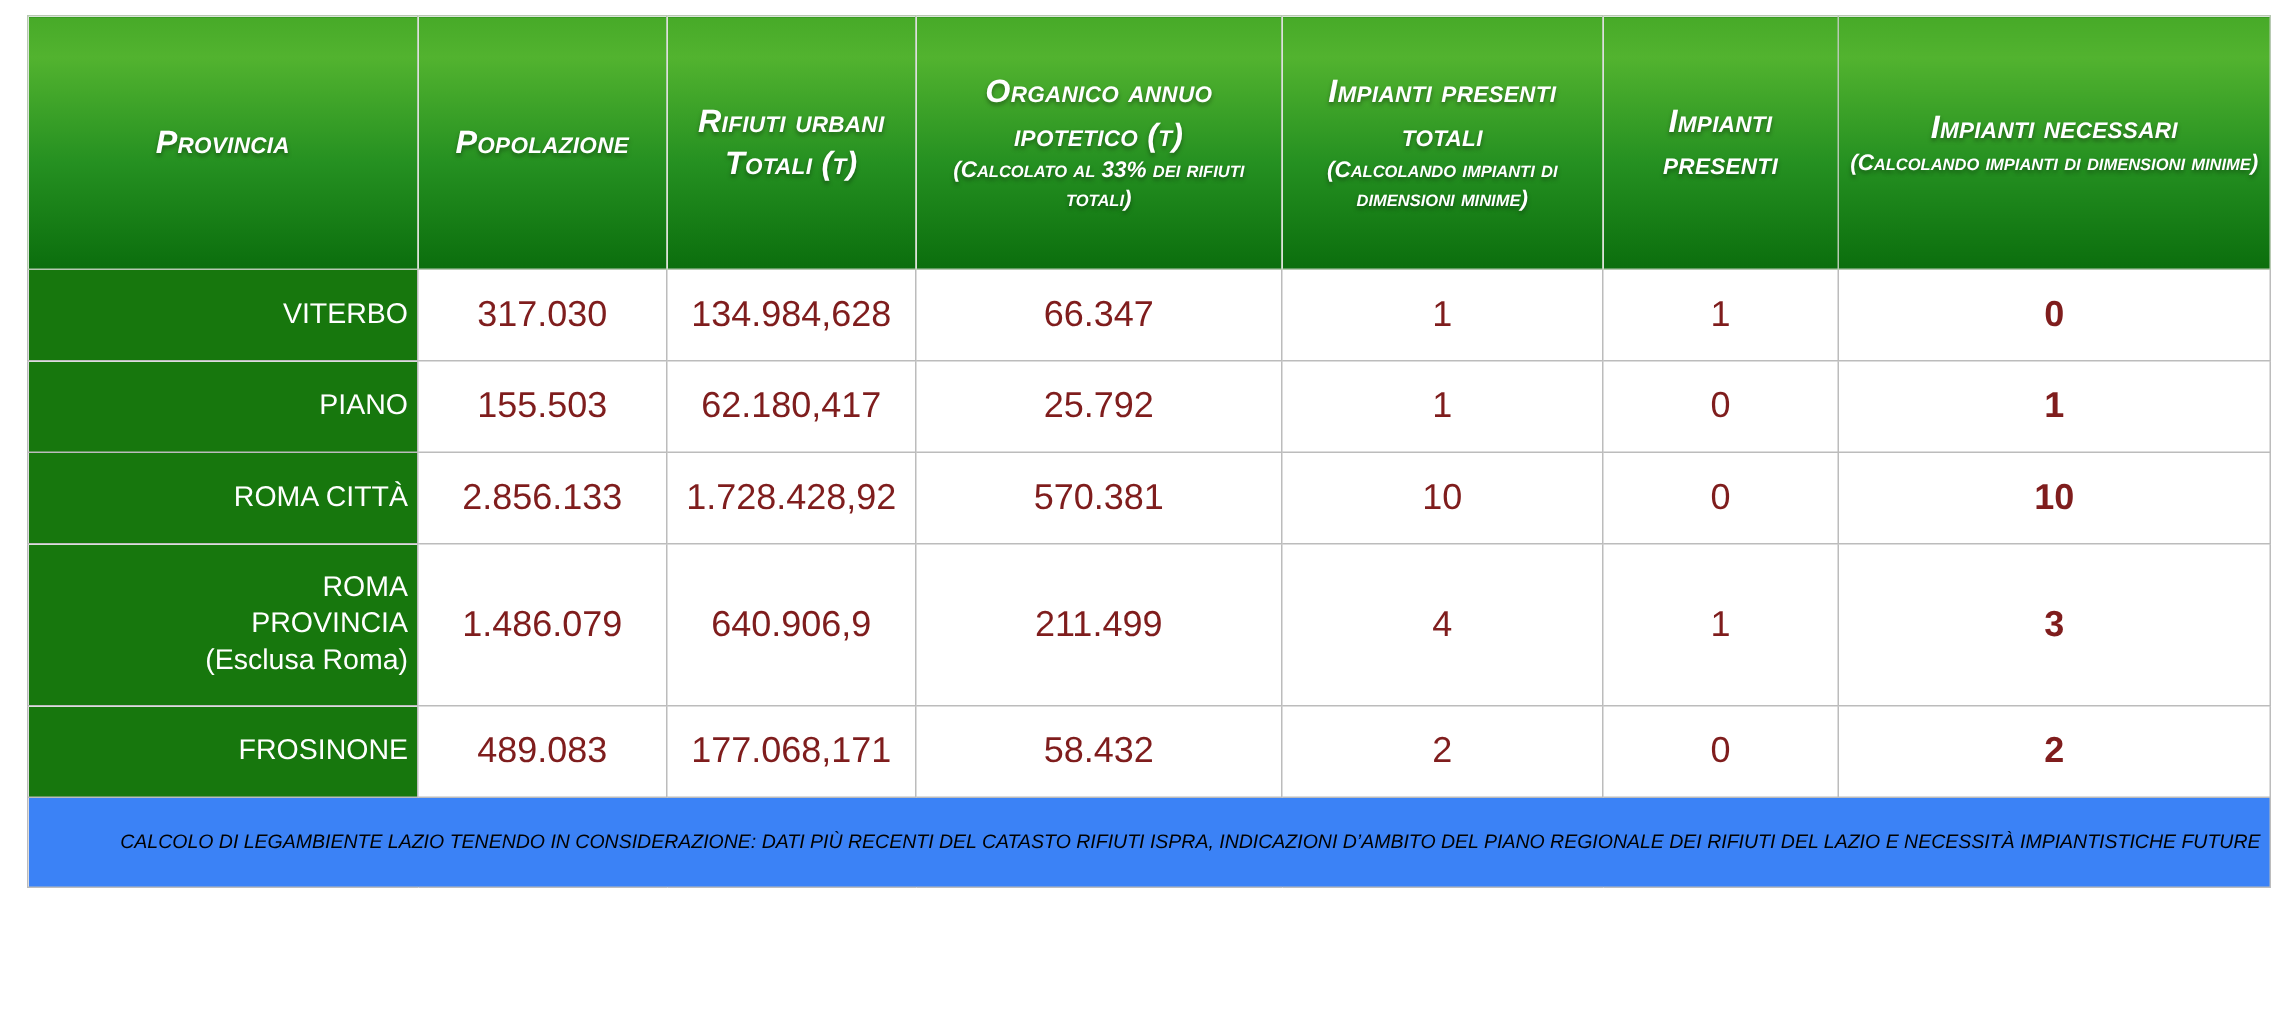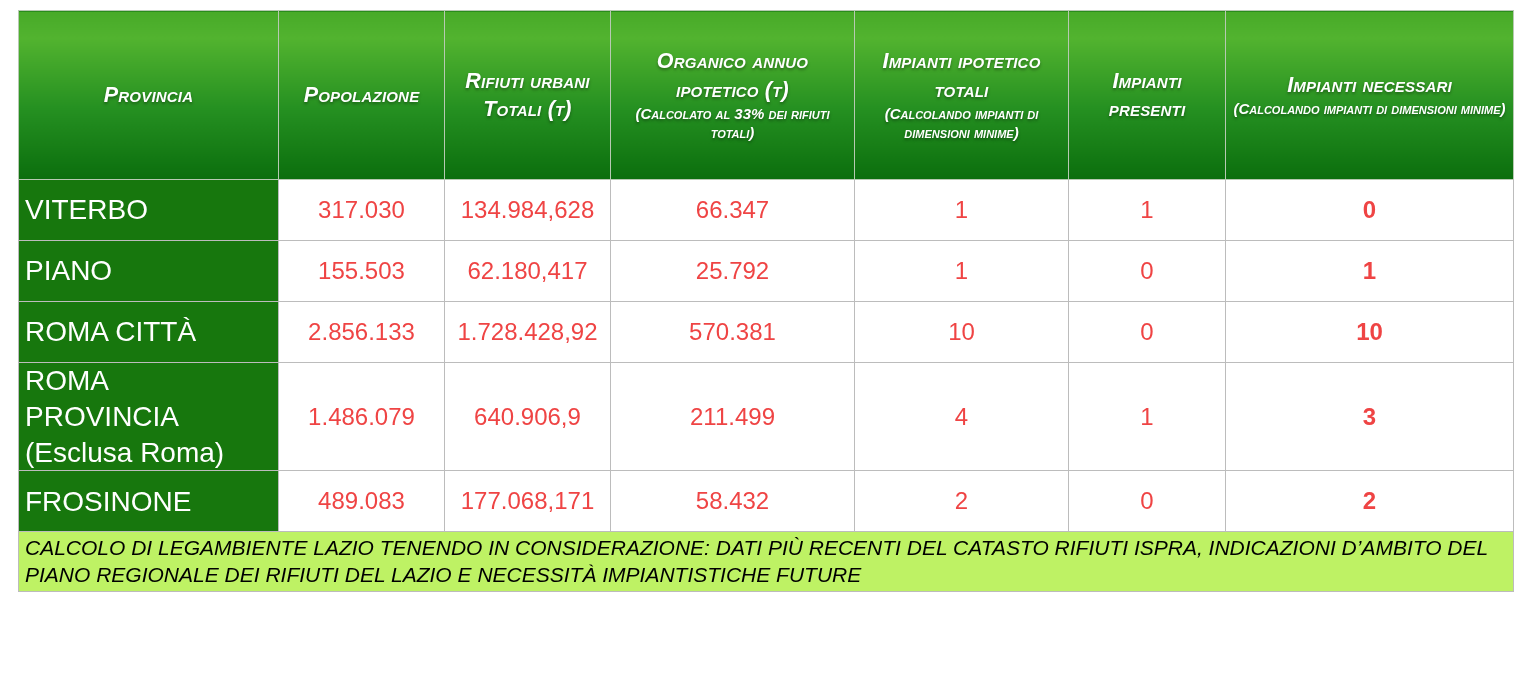--- a/index.html
+++ b/index.html
@@ -54,47 +54,47 @@
     font-weight:700;
     line-height:1.25;
     margin-top:1px;
   }
   th.th-prov{ text-align:left; padding-left:30px; }
   th.pad-lg{ padding-left:26px; padding-right:26px; }
   
   td.prov{
     background:var(--row-green);
     color:#ffffff;
-    font-size:28px;
-    text-align:left;
+    font-size:19px;
+    text-align:right;
     padding-left:30px;
     white-space:pre-line;
     line-height:1.28;
     border-color:#cfdccb;
     border-right-color:#bcbcbc;
     margin-left:29px;
   }
   td.num{
     background:#ffffff;
-    color:#ef4444;
+    color:#7f1d1d;
     font-size:24px;
     text-align:center;
   }
   td.bold{ font-weight:700; }
   tr.r{ height:61px; }
   tr.r-tall{ height:108px; }
   
   td.foot{
     height:59px;
-    background:#bef264;
+    background:#3b82f6;
     color:#000000;
     font-style:italic;
-    font-size:21px;
+    font-size:13px;
     line-height:1.28;
-    text-align:left;
+    text-align:right;
     padding-left:34px;
     padding-right:14px;
     vertical-align:middle;
   }
 </style>
 </head>
 <body>
 
 <div class="stage">
   <table class="main">
@@ -117,21 +117,21 @@
         <div class="h-main">Popolazione</div>
       </th>
       <th class="pad-lg">
         <div class="h-main">Rifiuti urbani Totali (t)</div>
       </th>
       <th class="pad-lg">
         <div class="h-main">Organico annuo ipotetico (t)</div>
         <div class="h-sub">(Calcolato al 33% dei rifiuti totali)</div>
       </th>
       <th class="pad-lg">
-        <div class="h-main">Impianti ipotetico totali</div>
+        <div class="h-main">Impianti presenti totali</div>
         <div class="h-sub">(Calcolando impianti di dimensioni minime)</div>
       </th>
       <th class="pad-lg">
         <div class="h-main">Impianti presenti</div>
       </th>
       <th class="pad-lg">
         <div class="h-main">Impianti necessari</div>
         <div class="h-sub">(Calcolando impianti di dimensioni minime)</div>
       </th>
     </tr>

